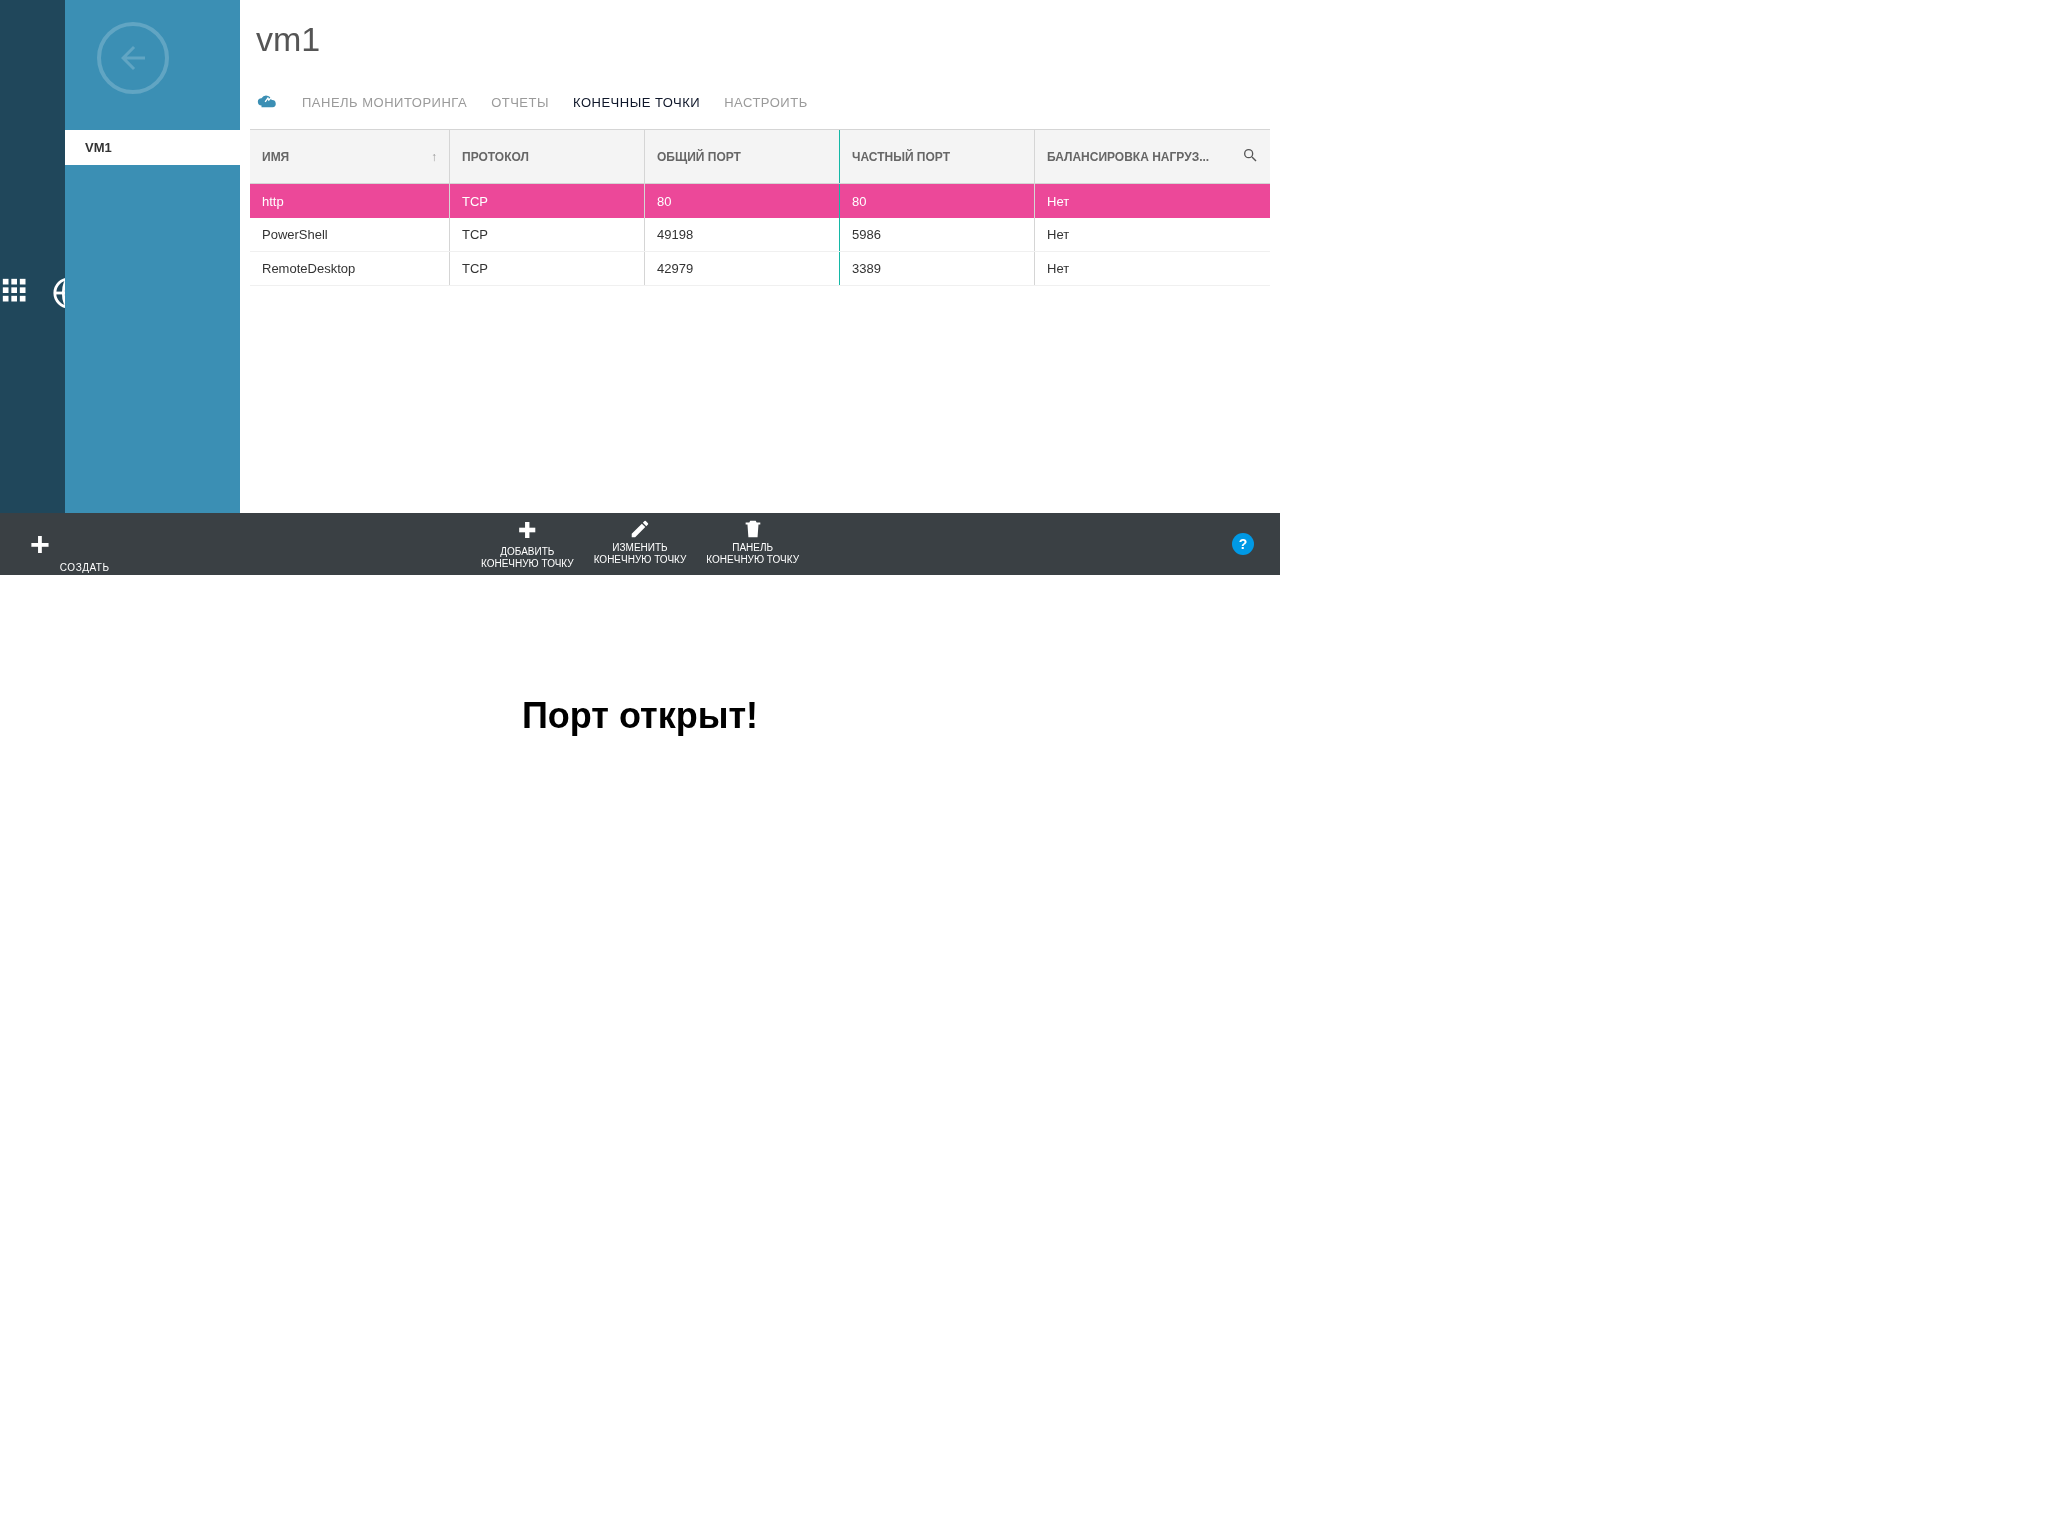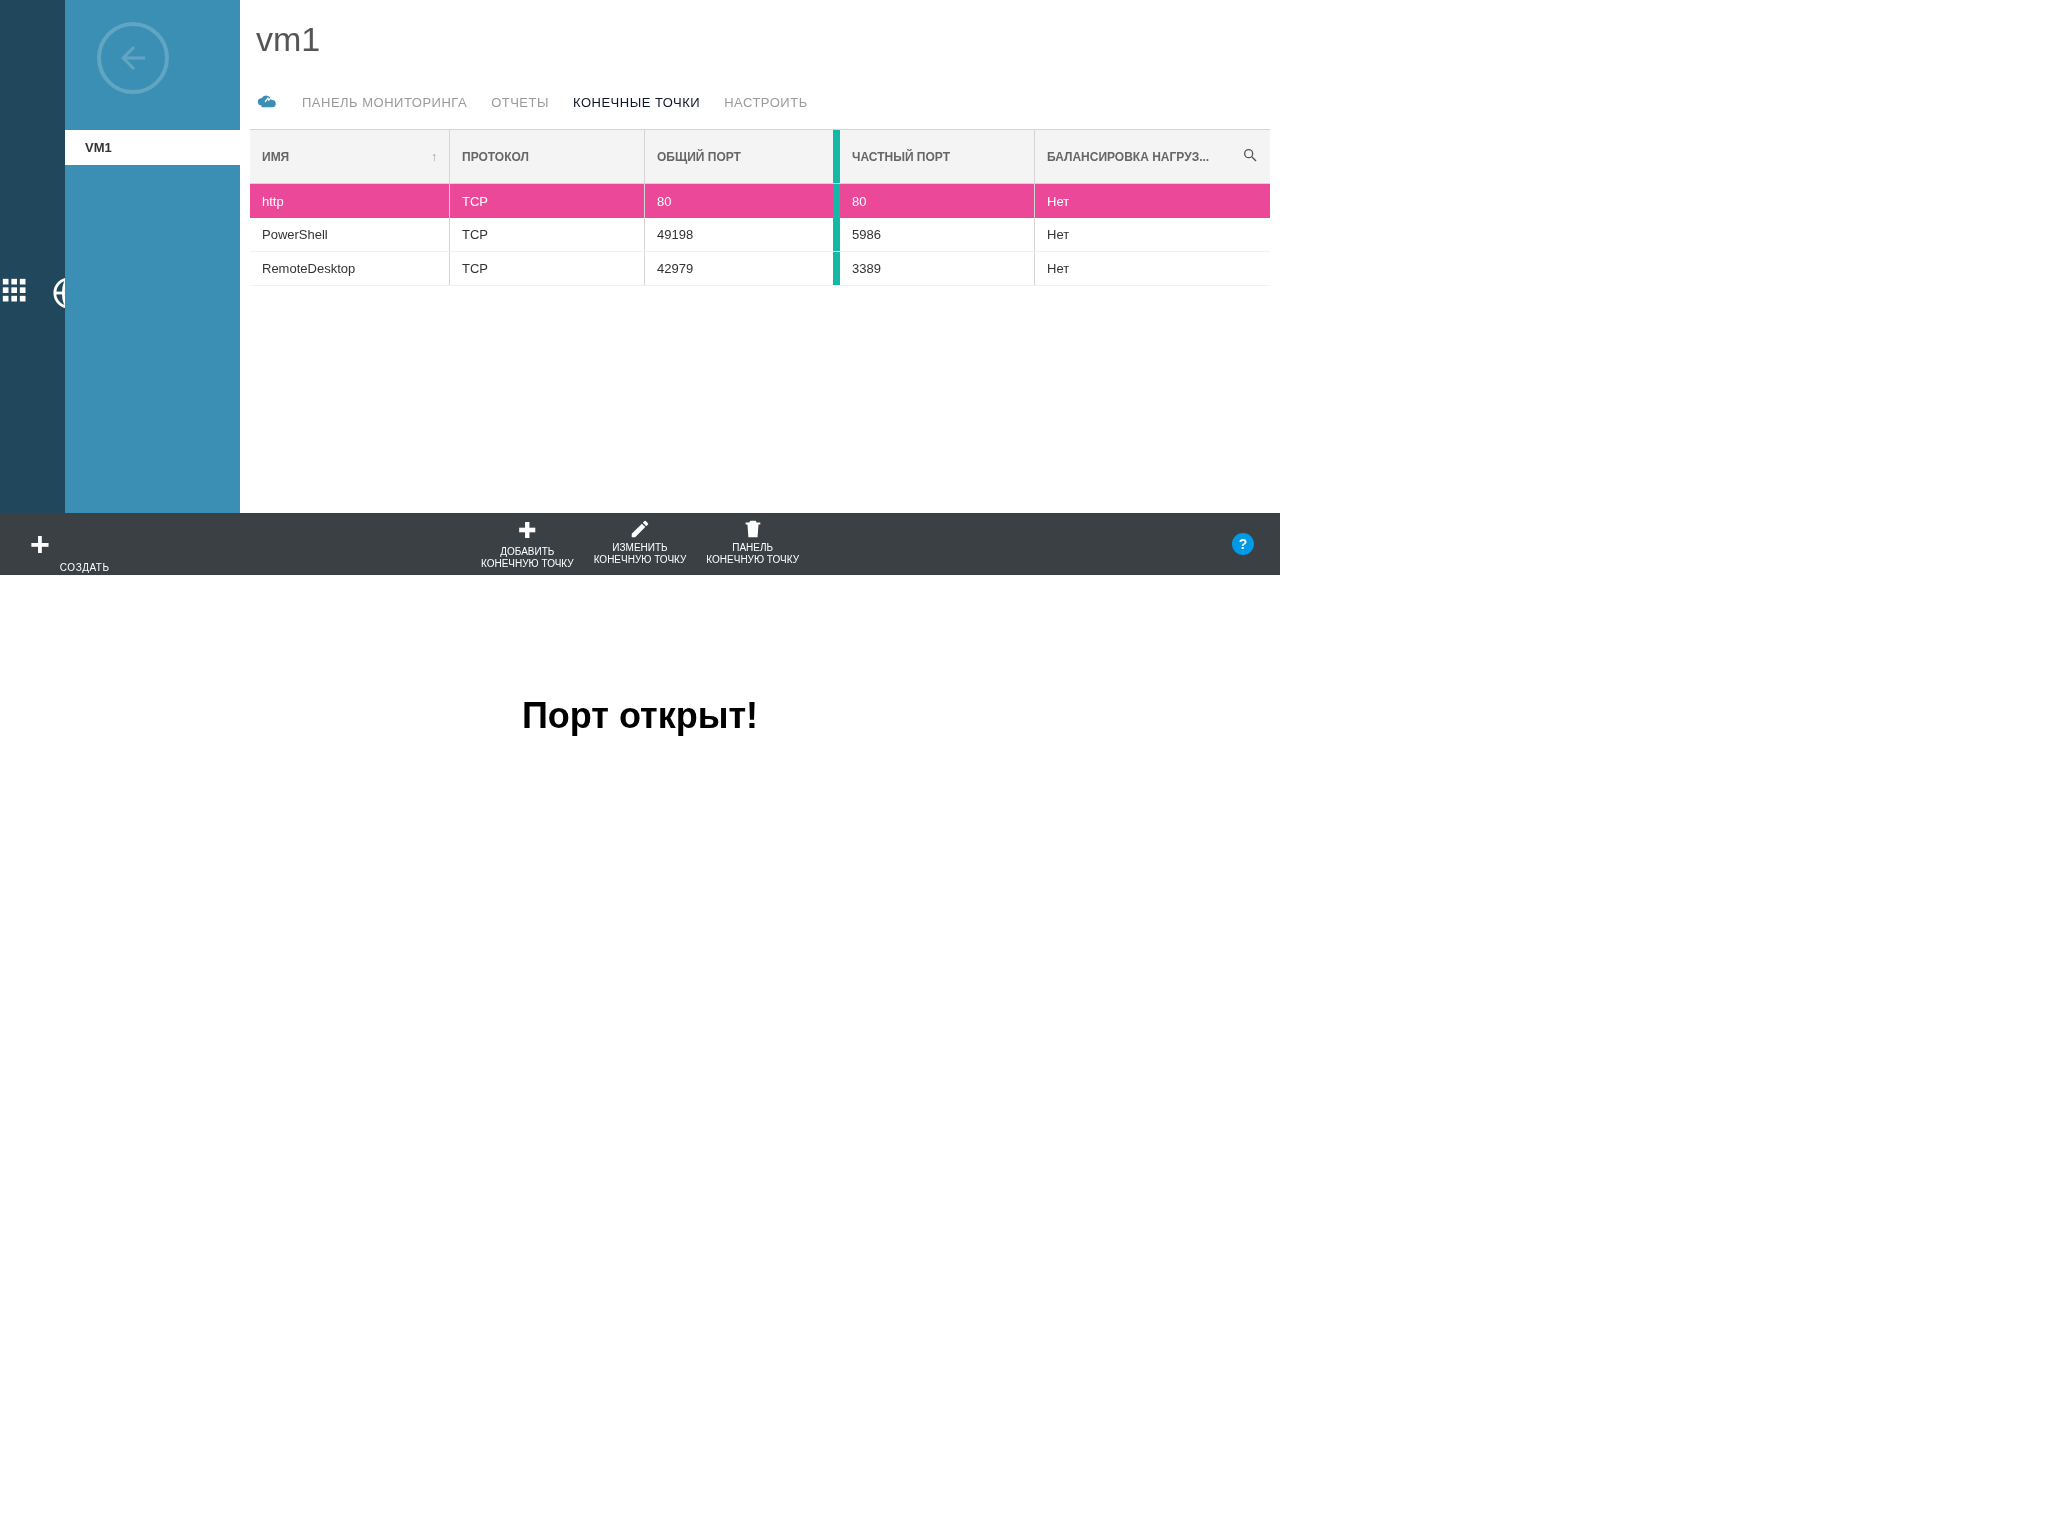--- a/index.html
+++ b/index.html
@@ -107,21 +107,21 @@
       border-bottom: 1px solid #d5d5d5;
       font-size: 12px;
       color: #666;
       font-weight: 600;
       height: 55px;
       align-items: flex-end;
     }
     .col { padding: 0 12px; display: flex; align-items: center; }
     .col-name { width: 200px; justify-content: space-between; border-right: 1px solid #d5d5d5; height: 100%; }
     .col-proto { width: 195px; border-right: 1px solid #d5d5d5; height: 100%; }
-    .col-pub { width: 195px; border-right: 7px solid #14b8a6; height: 100%; }
+    .col-pub { width: 195px; border-right: 1px solid #14b8a6; height: 100%; }
     .col-priv { width: 195px; border-right: 1px solid #d5d5d5; height: 100%; }
     .col-lb { flex: 1; justify-content: space-between; height: 100%; }
     .sort-arrow { color: #999; font-size: 12px; }
     .search-icon svg { width: 16px; height: 16px; fill: #555; }
     
     .tbody .row {
       display: flex;
       height: 34px;
       align-items: center;
       font-size: 13px;

